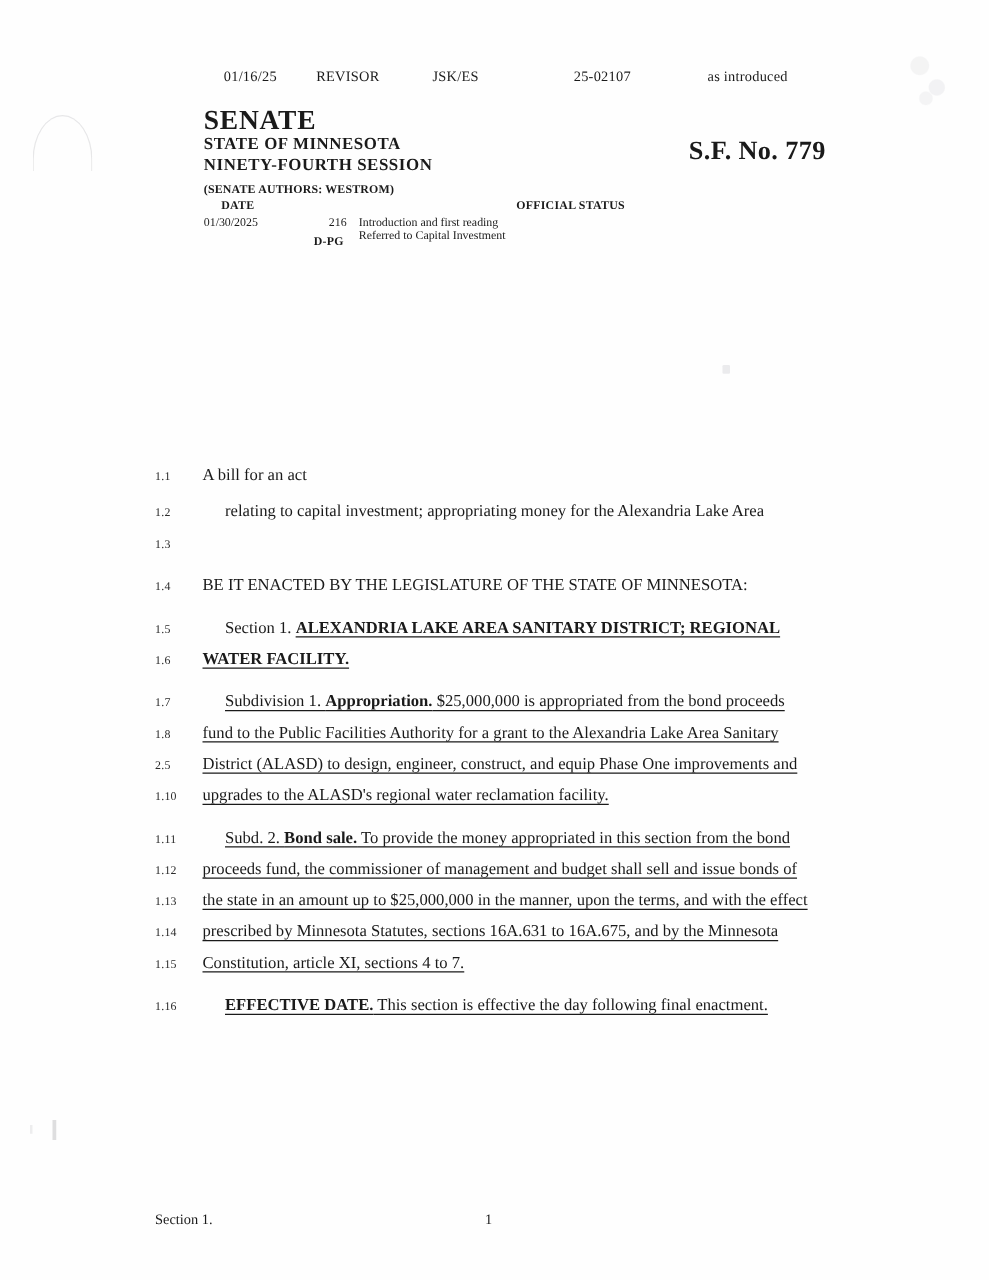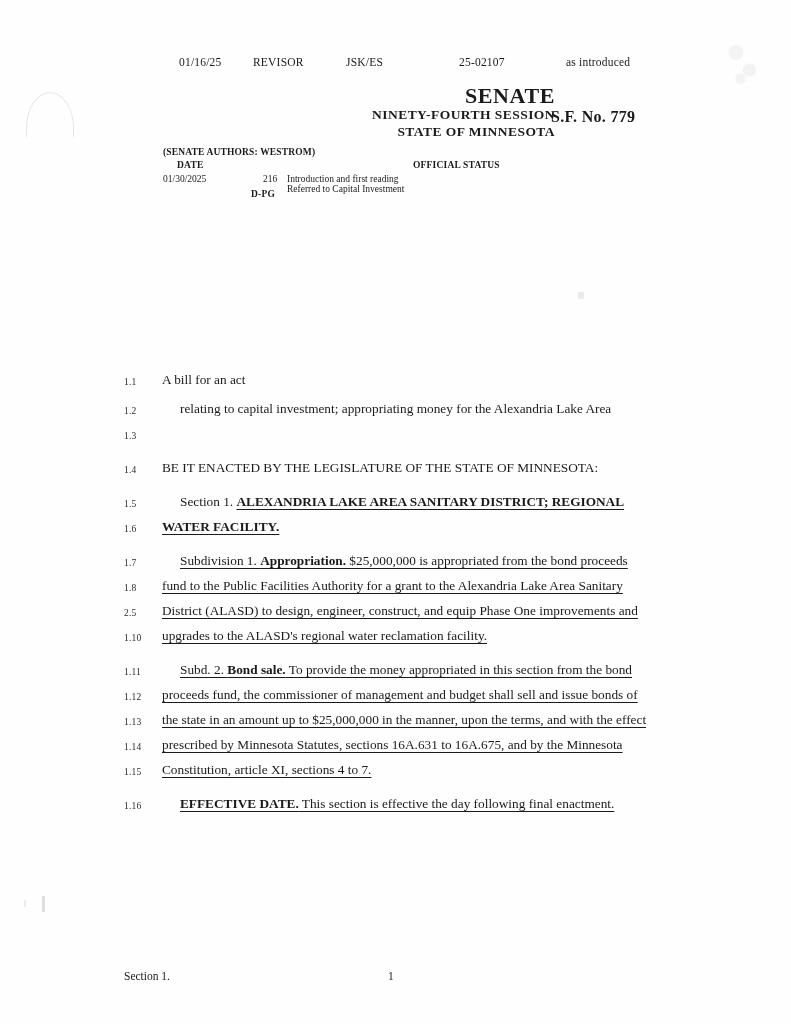--- a/index.html
+++ b/index.html
@@ -71,41 +71,41 @@
   #header-revisor     { left: 253px; }
   #header-drafter     { left: 346px; }
   #header-docnumber   { left: 459px; }
   #header-status-note { left: 566px; }
 
   #masthead {
     position: absolute;
     top: 84px;
     left: 163px;
     width: 392px;
-    text-align: right;
+    text-align: left;
   }
   #masthead-chamber {
     font-size: 22px;
     font-weight: bold;
     letter-spacing: .6px;
     line-height: 1.05;
   }
   #masthead-state,
   #masthead-session {
     font-size: 13.5px;
     font-weight: bold;
     letter-spacing: .45px;
     line-height: 1.25;
   }
 
   #bill-number {
     position: absolute;
     top: 108px;
     left: 551px;
-    font-size: 16px;
+    font-size: 21px;
     font-weight: bold;
     letter-spacing: .3px;
     white-space: nowrap;
   }
 
   
   #authors-block {
     position: absolute;
     top: 146px;
     left: 163px;
@@ -196,22 +196,22 @@
   <div id="header-meta-row">
     <span id="header-date">01/16/25</span>
     <span id="header-revisor">REVISOR</span>
     <span id="header-drafter">JSK/ES</span>
     <span id="header-docnumber">25-02107</span>
     <span id="header-status-note">as introduced</span>
   </div>
 
   <div id="masthead">
     <div id="masthead-chamber">SENATE</div>
+    <div id="masthead-state">STATE OF MINNESOTA</div>
     <div id="masthead-session">NINETY-FOURTH SESSION</div>
-    <div id="masthead-state">STATE OF MINNESOTA</div>
   </div>
 
   <div id="bill-number">S.F. No. 779</div>
 
   <div id="authors-block">
     <div id="authors-line">(SENATE AUTHORS: WESTROM)</div>
     <div id="status-table">
       <span class="col-date-head">DATE</span>
       <span class="col-dpg-head">D-PG</span>
       <span class="col-status-head">OFFICIAL STATUS</span>

